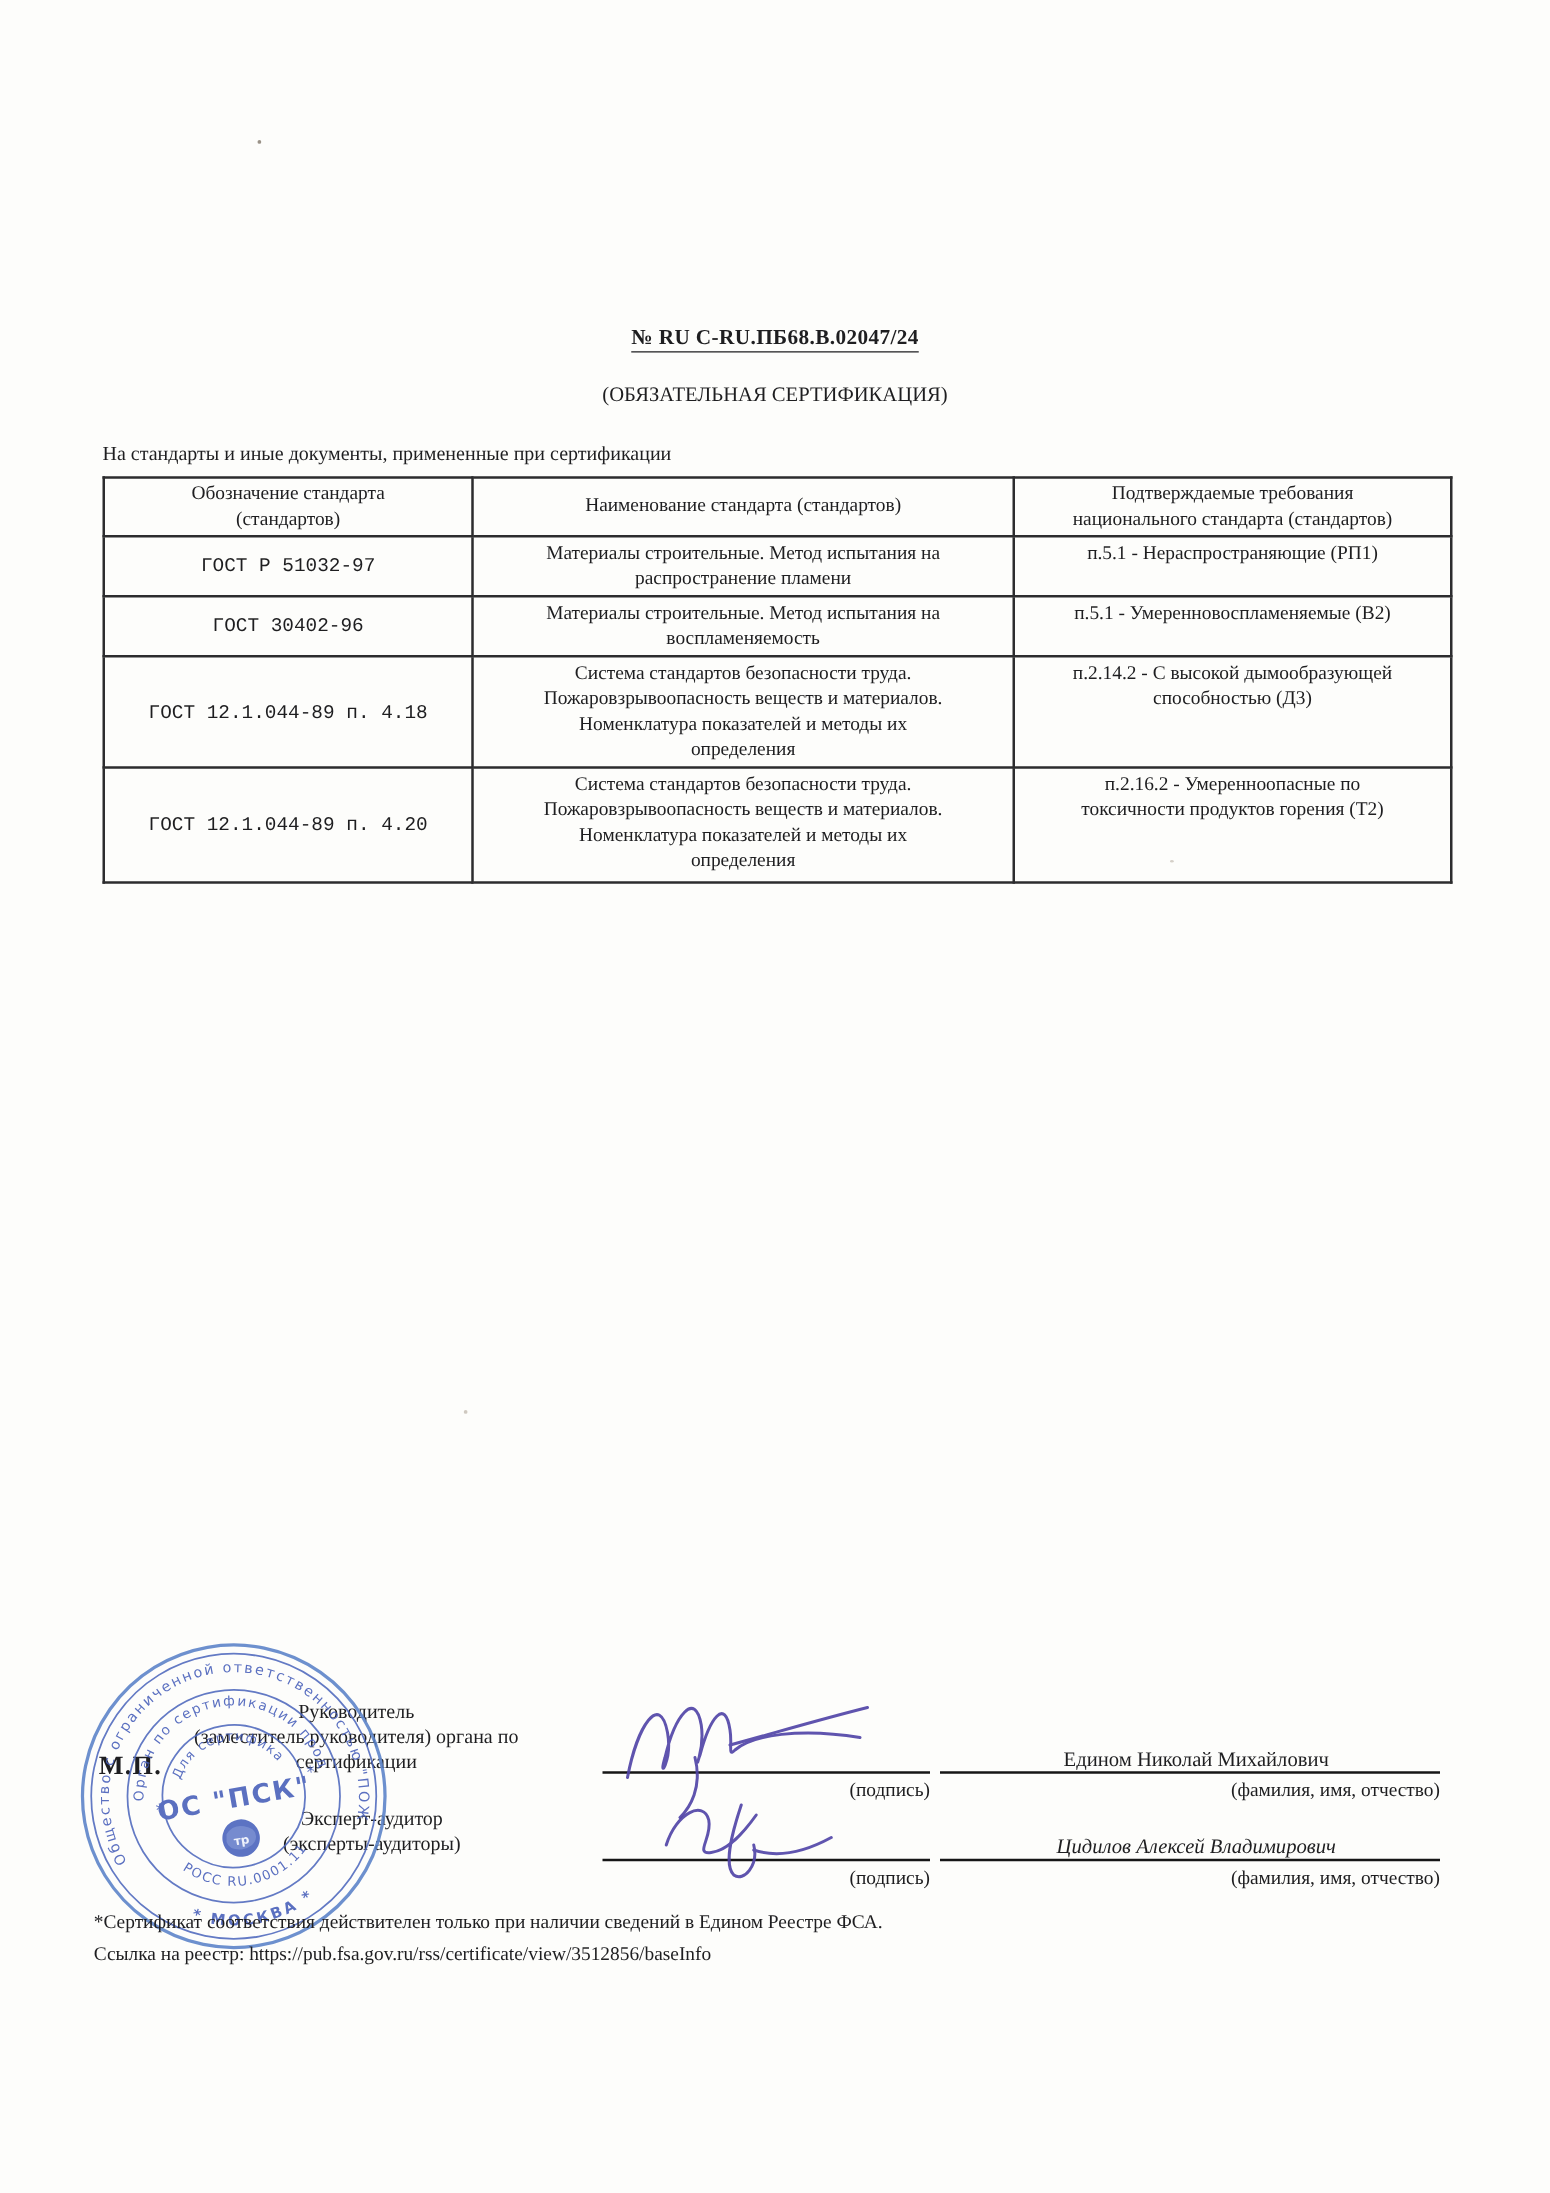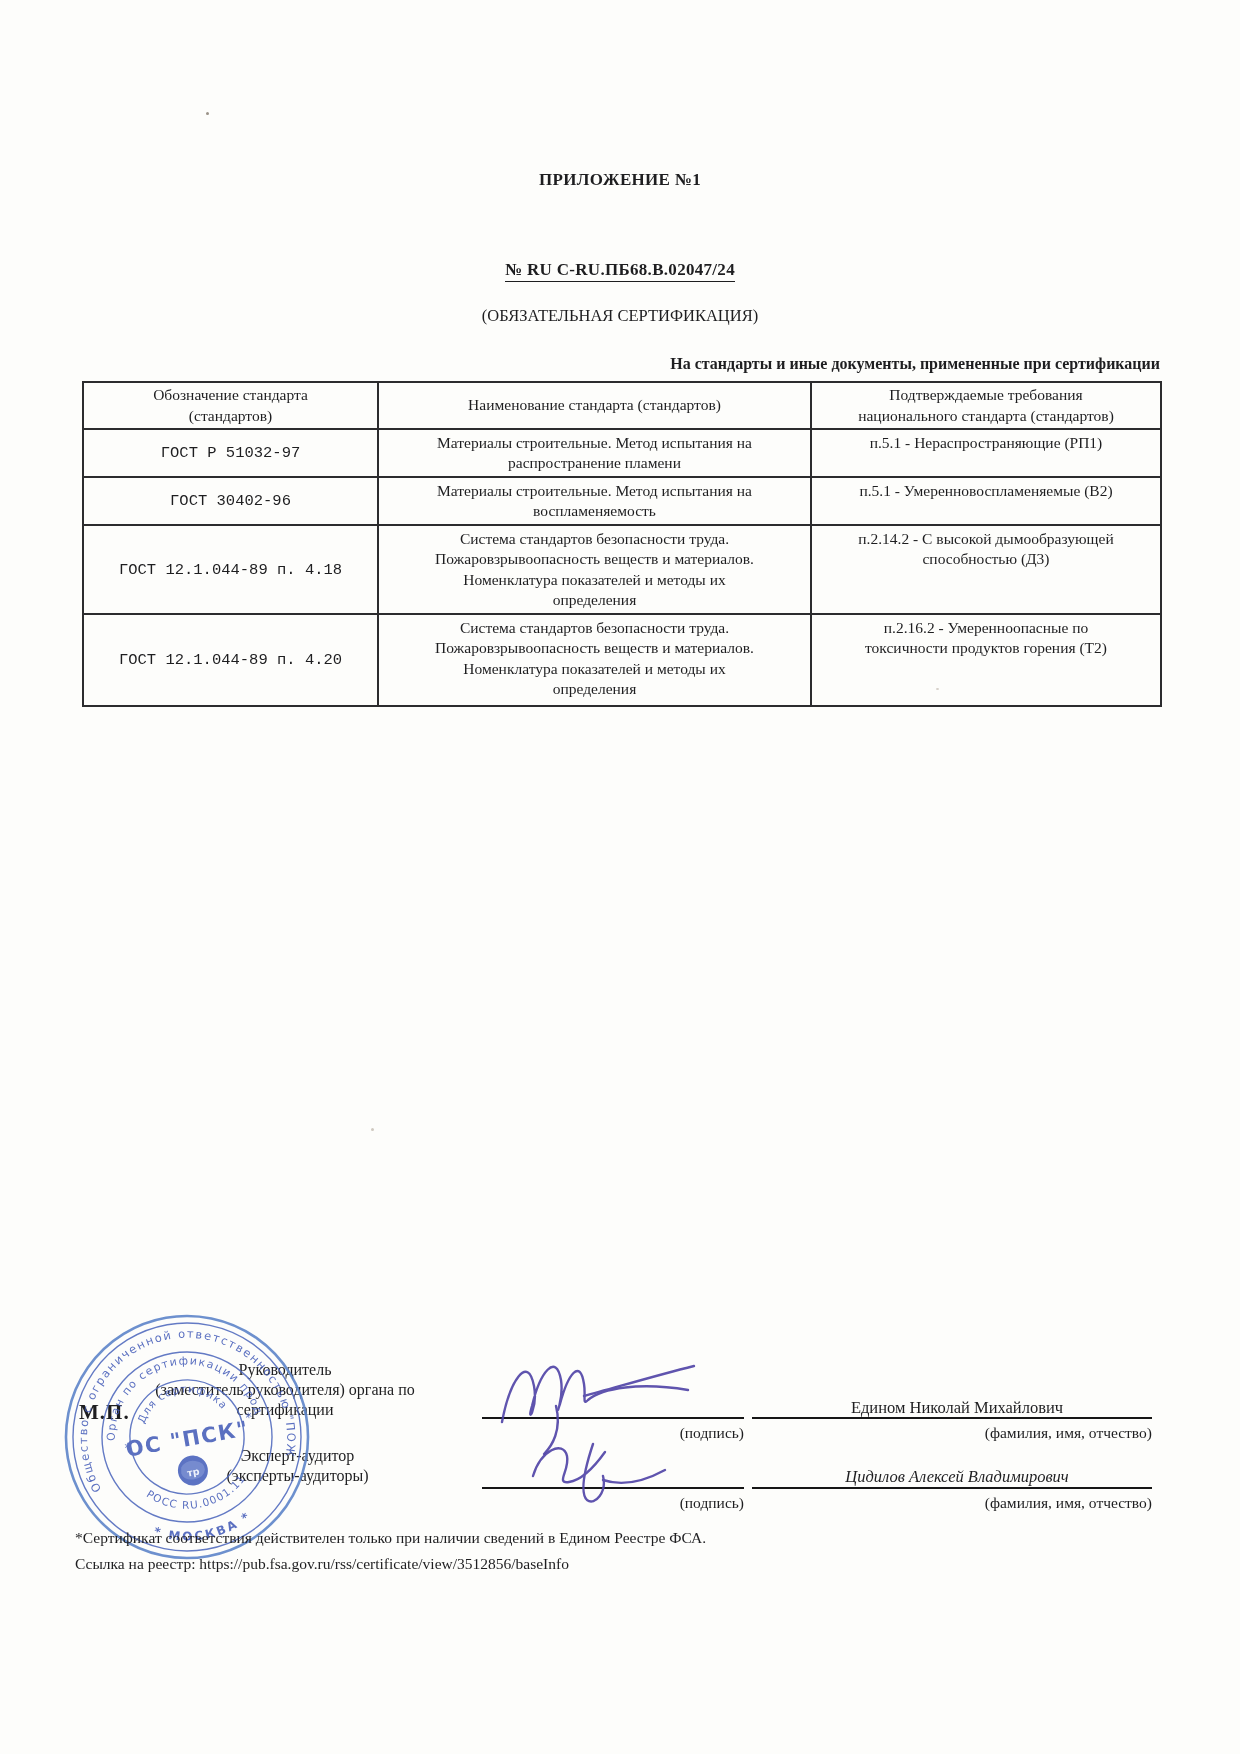--- a/index.html
+++ b/index.html
@@ -3,21 +3,21 @@
 <meta charset="utf-8">
 <style>
   * { margin:0; padding:0; box-sizing:border-box; }
   html,body { width:1240px; background:#ffffff; }
   body { font-family:"Liberation Serif","DejaVu Serif",serif; color:#1e1e20; }
   .page { position:relative; width:1240px; height:1754px; background:#fdfdfb; overflow:hidden; }
   .abs { position:absolute; }
   .doc-head { left:0; width:100%; text-align:center; font-weight:bold; font-size:17px; letter-spacing:.3px; }
   .doc-sub  { left:0; width:100%; text-align:center; font-weight:normal; font-size:16.5px; }
   .underline-num { border-bottom:1.6px solid #1e1e20; padding-bottom:2px; }
-  .table-caption { left:82px; top:355px; width:1078px; text-align:right; font-weight:bold; font-size:16px; }
+  .table-caption { left:82px; top:355px; width:1078px; text-align:left; font-weight:normal; font-size:16px; }
   table.std { position:absolute; left:82px; top:381px; width:1078px; border-collapse:collapse; table-layout:fixed; }
   table.std th, table.std td {
     border:2px solid #2c2c2e; text-align:center; font-size:15.5px; line-height:1.32;
     padding:2px 6px; font-weight:normal;
   }
   table.std th { vertical-align:middle; }
   table.std td { vertical-align:top; padding-top:3px; }
   table.std td.c1 { vertical-align:middle;font-family:Liberation Mono, monospace; }
   .pre { white-space:pre-line; }
   .role { text-align:center; font-size:16px; line-height:1.26; white-space:pre-line; }
@@ -31,21 +31,20 @@
 </style>
 </head>
 <body>
 
 <div class="page">
 
   <div class="abs speck" style="left:206px; top:112px; width:3px; height:3px; background:#9a9288;"></div>
   <div class="abs speck" style="left:371px; top:1128px; width:3px; height:3px; background:#cfc9c0;"></div>
   <div class="abs speck" style="left:936px; top:688px; width:3px; height:2px; background:#d5d0c8;"></div>
 
-  <div class="abs doc-head" style="top:170px;">ПРИЛОЖЕНИЕ №1</div>
   <div class="abs doc-head" style="top:260px;"><span class="underline-num">№ RU C-RU.ПБ68.В.02047/24</span></div>
   <div class="abs doc-sub" style="top:306px;">(ОБЯЗАТЕЛЬНАЯ СЕРТИФИКАЦИЯ)</div>
 
   <div class="abs table-caption">На стандарты и иные документы, примененные при сертификации</div>
 
   <table class="std">
     <colgroup>
         <col style="width:295px">
         <col style="width:433px">
         <col style="width:350px">

